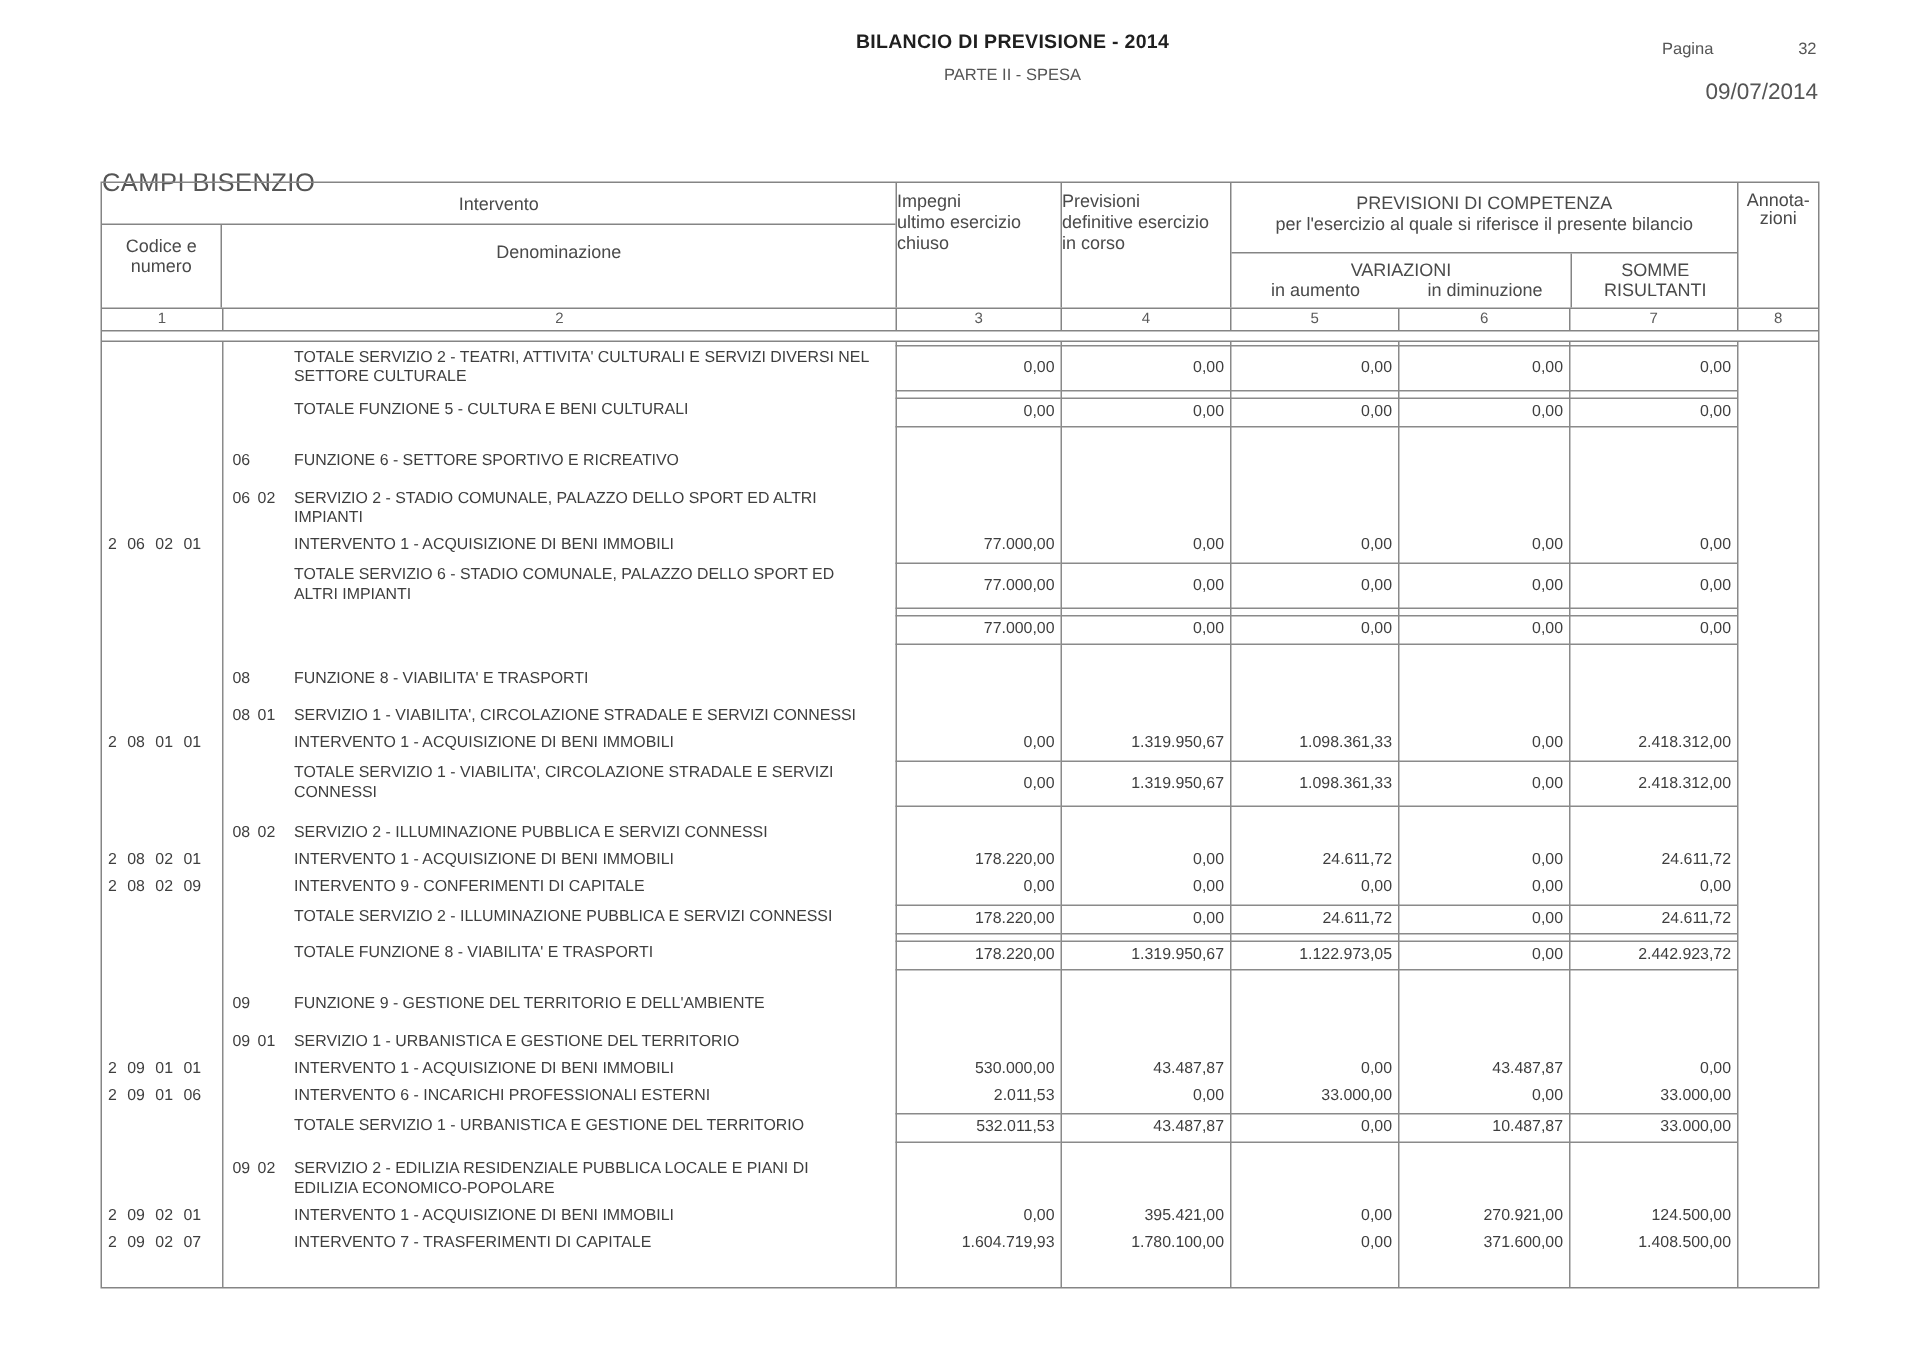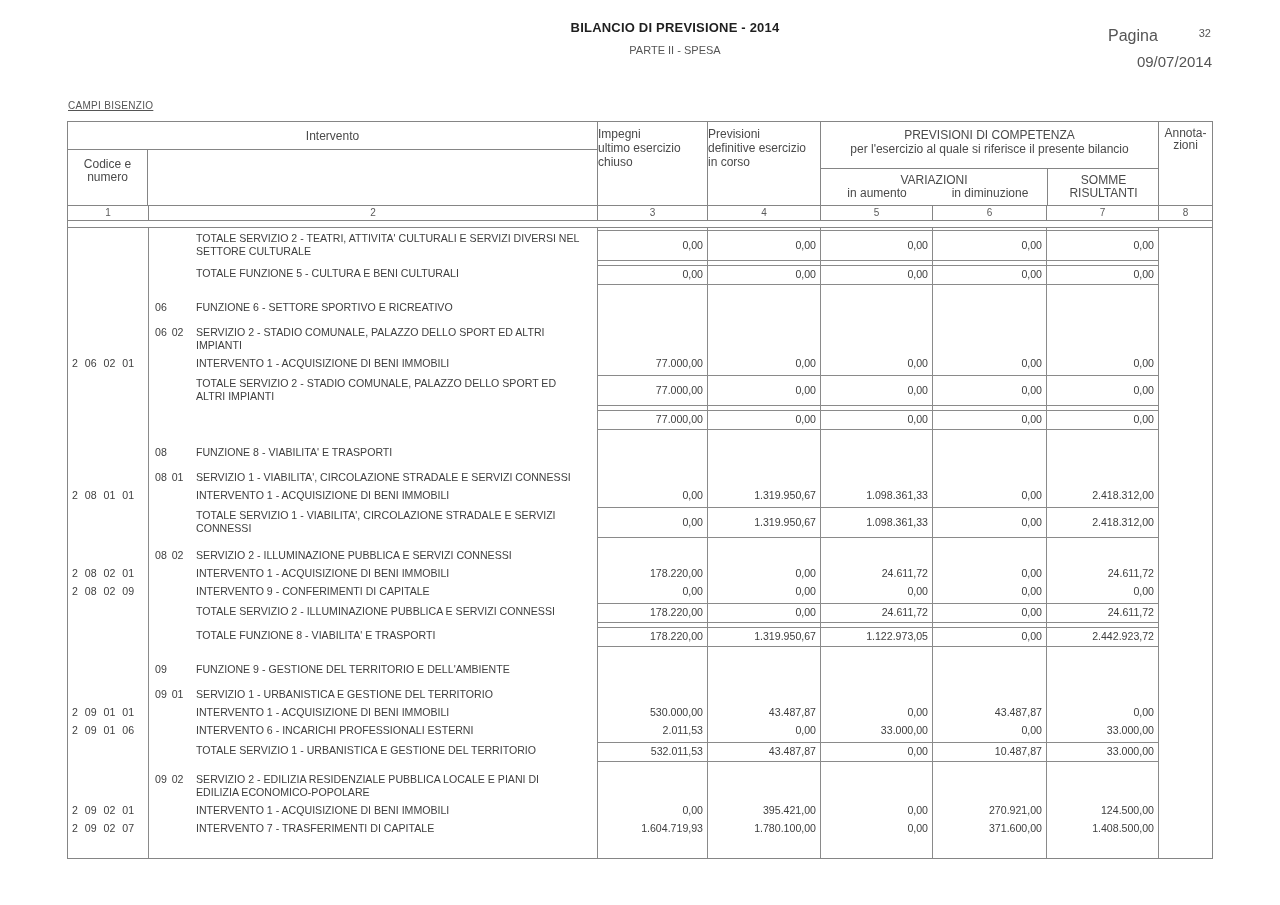--- a/index.html
+++ b/index.html
@@ -3,24 +3,24 @@
 <meta charset="utf-8">
 <style>
   html,body { margin:0; padding:0; background:#ffffff; }
   body { font-family:"Liberation Sans", sans-serif; }
   .page { position:relative; width:1280px; height:905px; background:#fff; overflow:hidden; color:#3e3e3e; }
 
   
   .title-block { position:absolute; left:675px; top:20px; transform:translateX(-50%); text-align:center; white-space:nowrap; }
   .doc-title { font-size:13px; font-weight:bold; color:#1f1f1f; letter-spacing:0.2px; }
   .doc-subtitle { font-size:11px; color:#555; margin-top:9px; }
-  .page-info-label { position:absolute; left:1108px; top:27px; font-size:16px; color:#555; }
+  .page-info-label { position:absolute; left:1108px; top:27px; font-size:11px; color:#555; }
   .page-info-num { position:absolute; right:69px; top:27px; font-size:11px; color:#555; }
   .doc-date { position:absolute; right:68px; top:53px; font-size:15px; color:#555; }
-  .entity { position:absolute; left:68px; top:100px; font-size:10px; color:#555; letter-spacing:0.3px;text-decoration:underline; }
+  .entity { position:absolute; left:68px; top:112px; font-size:17px; color:#555; letter-spacing:0.3px; }
 
   
   .budget-table { position:absolute; left:67px; top:121px; width:1146px; border:1px solid #858585; box-sizing:border-box; }
   .thead { display:grid; grid-template-columns:529px 110px 113px 338px 54px; height:83px; font-size:12px; color:#4a4a4a; box-sizing:border-box; }
   .thead * { box-sizing:border-box; }
   .hA { display:flex; flex-direction:column; }
   .h-intervento { height:28px; border-bottom:1px solid #858585; display:flex; align-items:center; justify-content:center; }
   .hA-sub { flex:1; display:grid; grid-template-columns:80px 449px; }
   .h-codice { border-right:1px solid #858585; display:flex; align-items:center; justify-content:center; text-align:center; white-space:pre-line; line-height:13px; padding-bottom:14px; }
   .h-denominazione { display:flex; align-items:center; justify-content:center; padding-bottom:20px; }
@@ -75,20 +75,21 @@
   <div class="entity">CAMPI BISENZIO</div>
 
   <div class="budget-table">
 
     <div class="thead">
       <div class="hA">
         <div class="h-intervento">Intervento</div>
         <div class="hA-sub">
           <div class="h-codice">Codice e
 numero</div>
+          <div class="h-denominazione">Denominazione</div>
         </div>
       </div>
       <div class="hB">Impegni
 ultimo esercizio
 chiuso</div>
       <div class="hC">Previsioni
 definitive esercizio
 in corso</div>
       <div class="hD">
         <div class="comp-top">
@@ -193,21 +194,21 @@
           <div class="val">0,00</div>
           <div class="val">0,00</div>
           <div class="val">0,00</div>
           <div class="val">0,00</div>
           <div class="c8"></div>
         </div>
         <div class="row total">
           <div class="c1"></div>
           <div class="c2">
             <div class="code"></div>
-            <div class="desc">TOTALE SERVIZIO 2 - STADIO COMUNALE, PALAZZO DELLO SPORT ED ALTRI IMPIANTI</div>
+            <div class="desc">TOTALE SERVIZIO 6 - STADIO COMUNALE, PALAZZO DELLO SPORT ED ALTRI IMPIANTI</div>
           </div>
           <div class="val">77.000,00</div>
           <div class="val">0,00</div>
           <div class="val">0,00</div>
           <div class="val">0,00</div>
           <div class="val">0,00</div>
           <div class="c8"></div>
         </div>
         <div class="row total">
           <div class="c1"></div>

